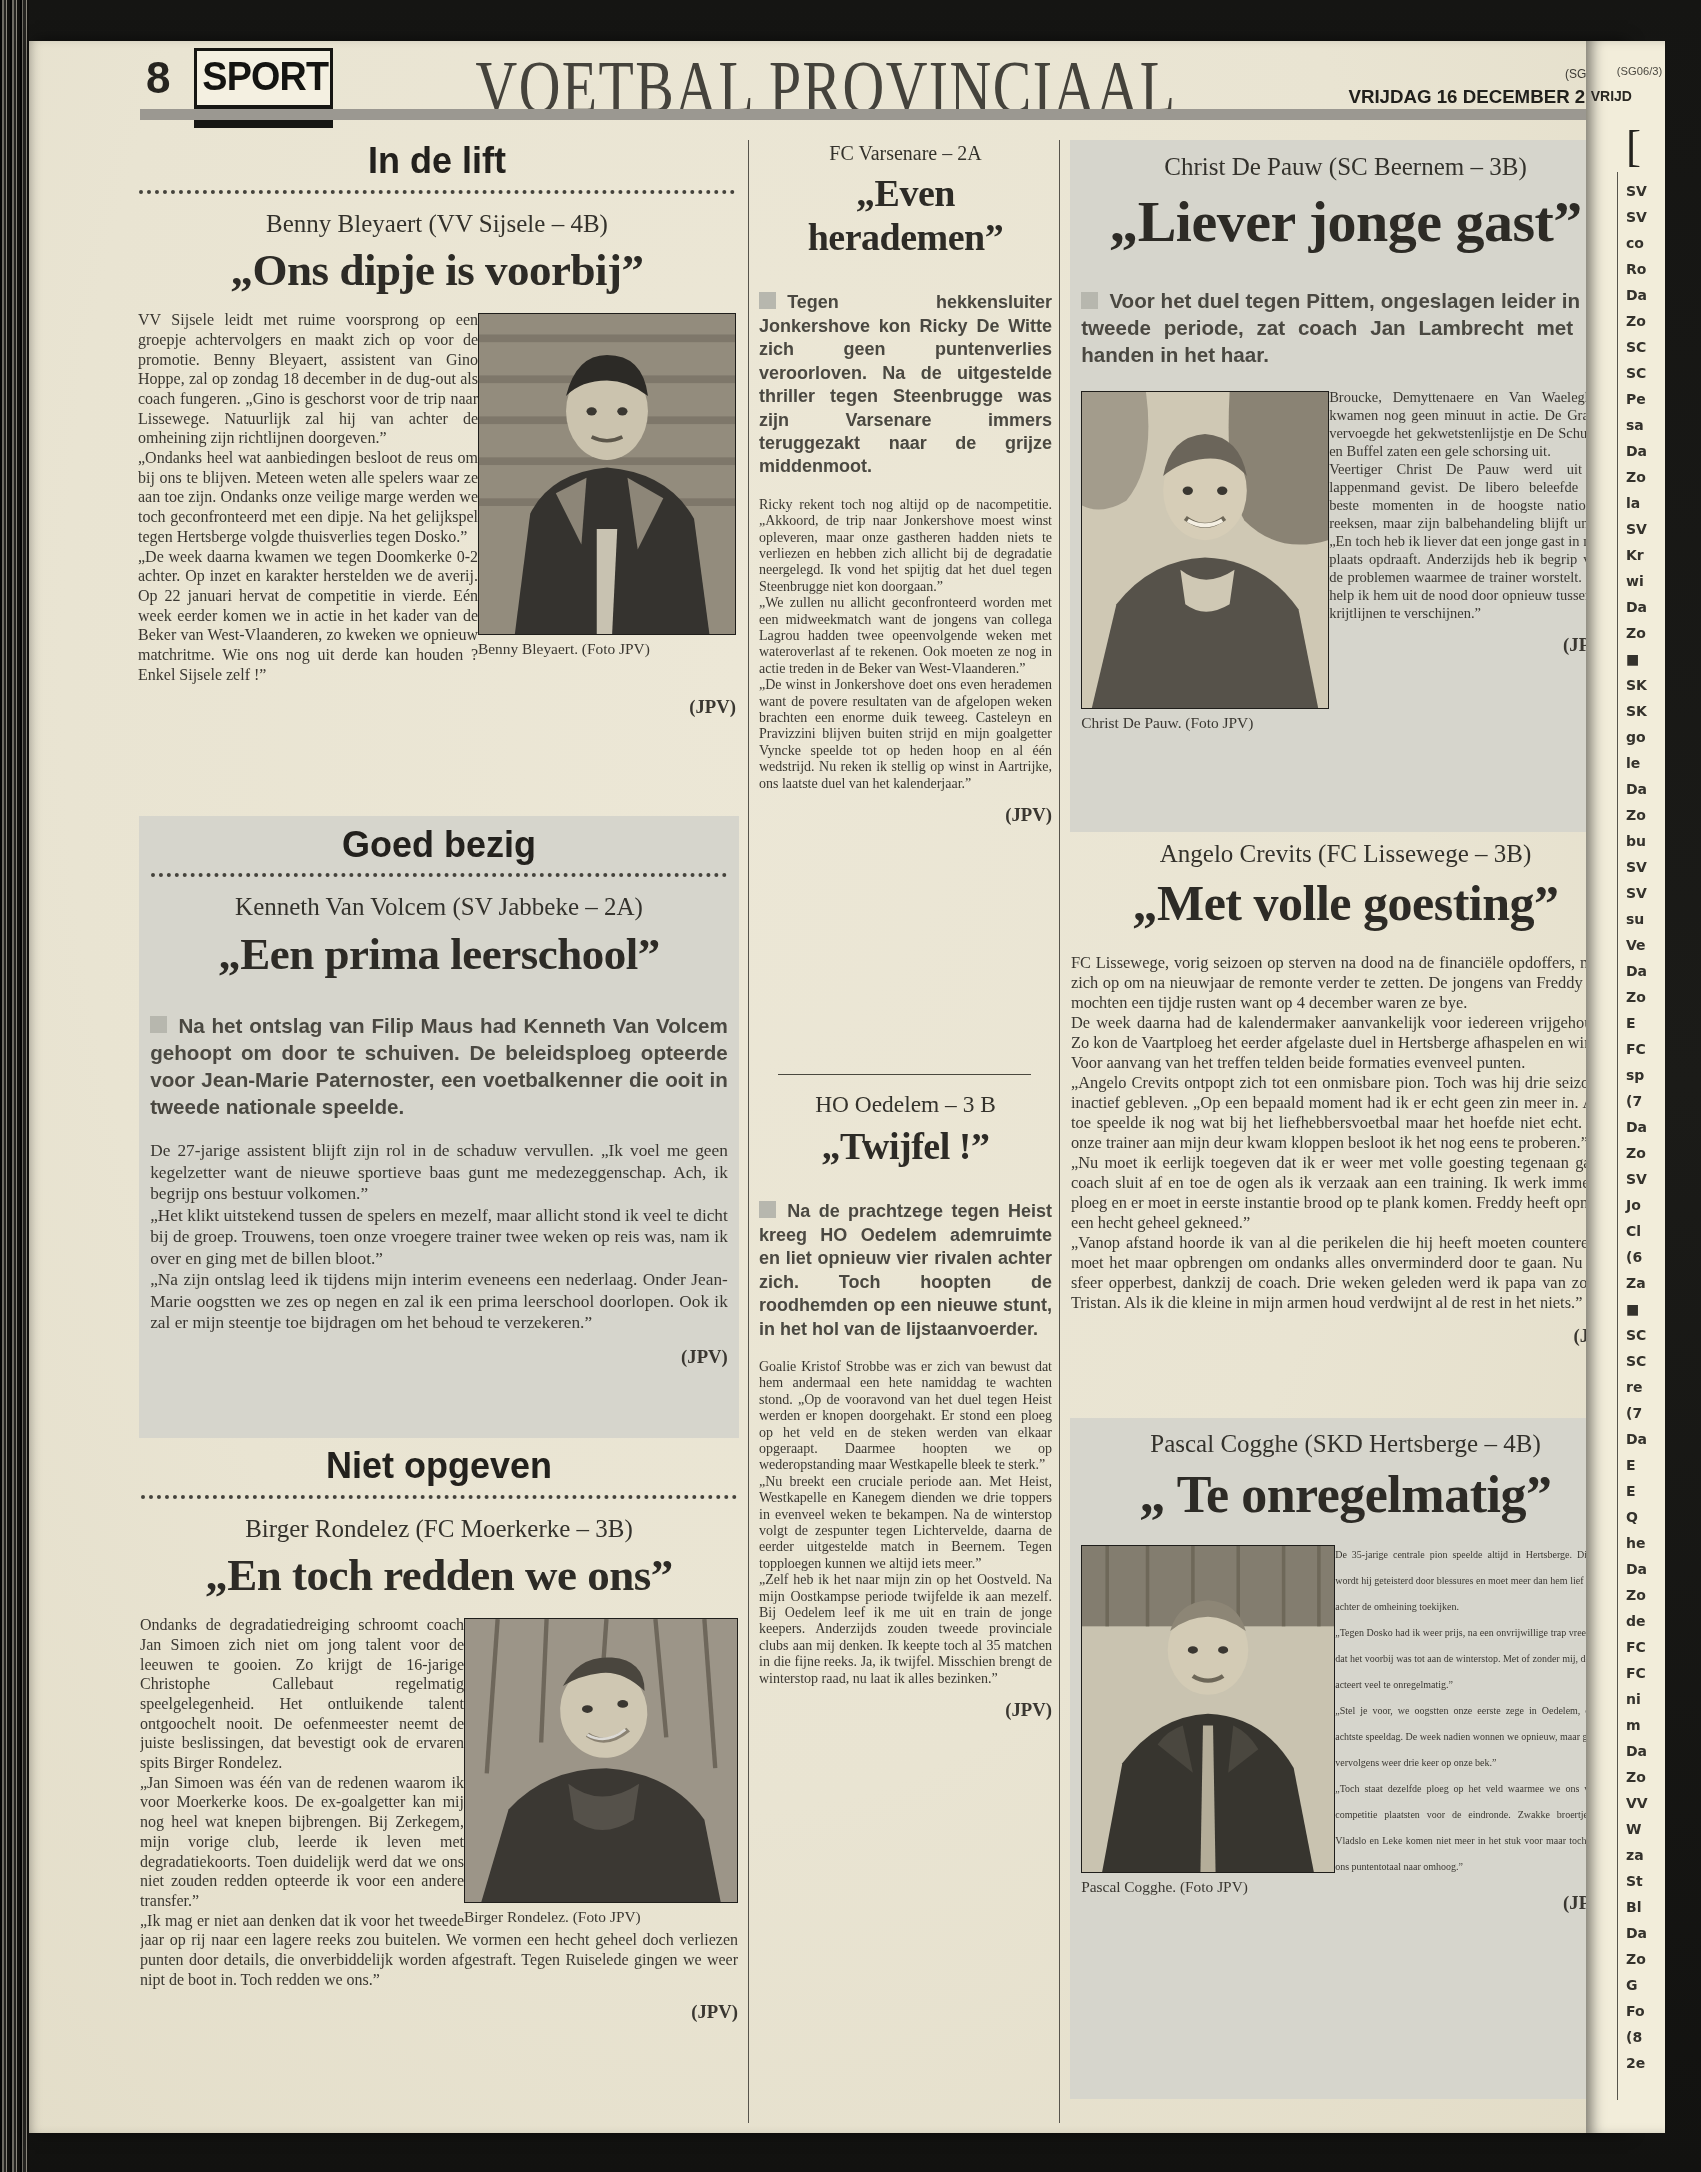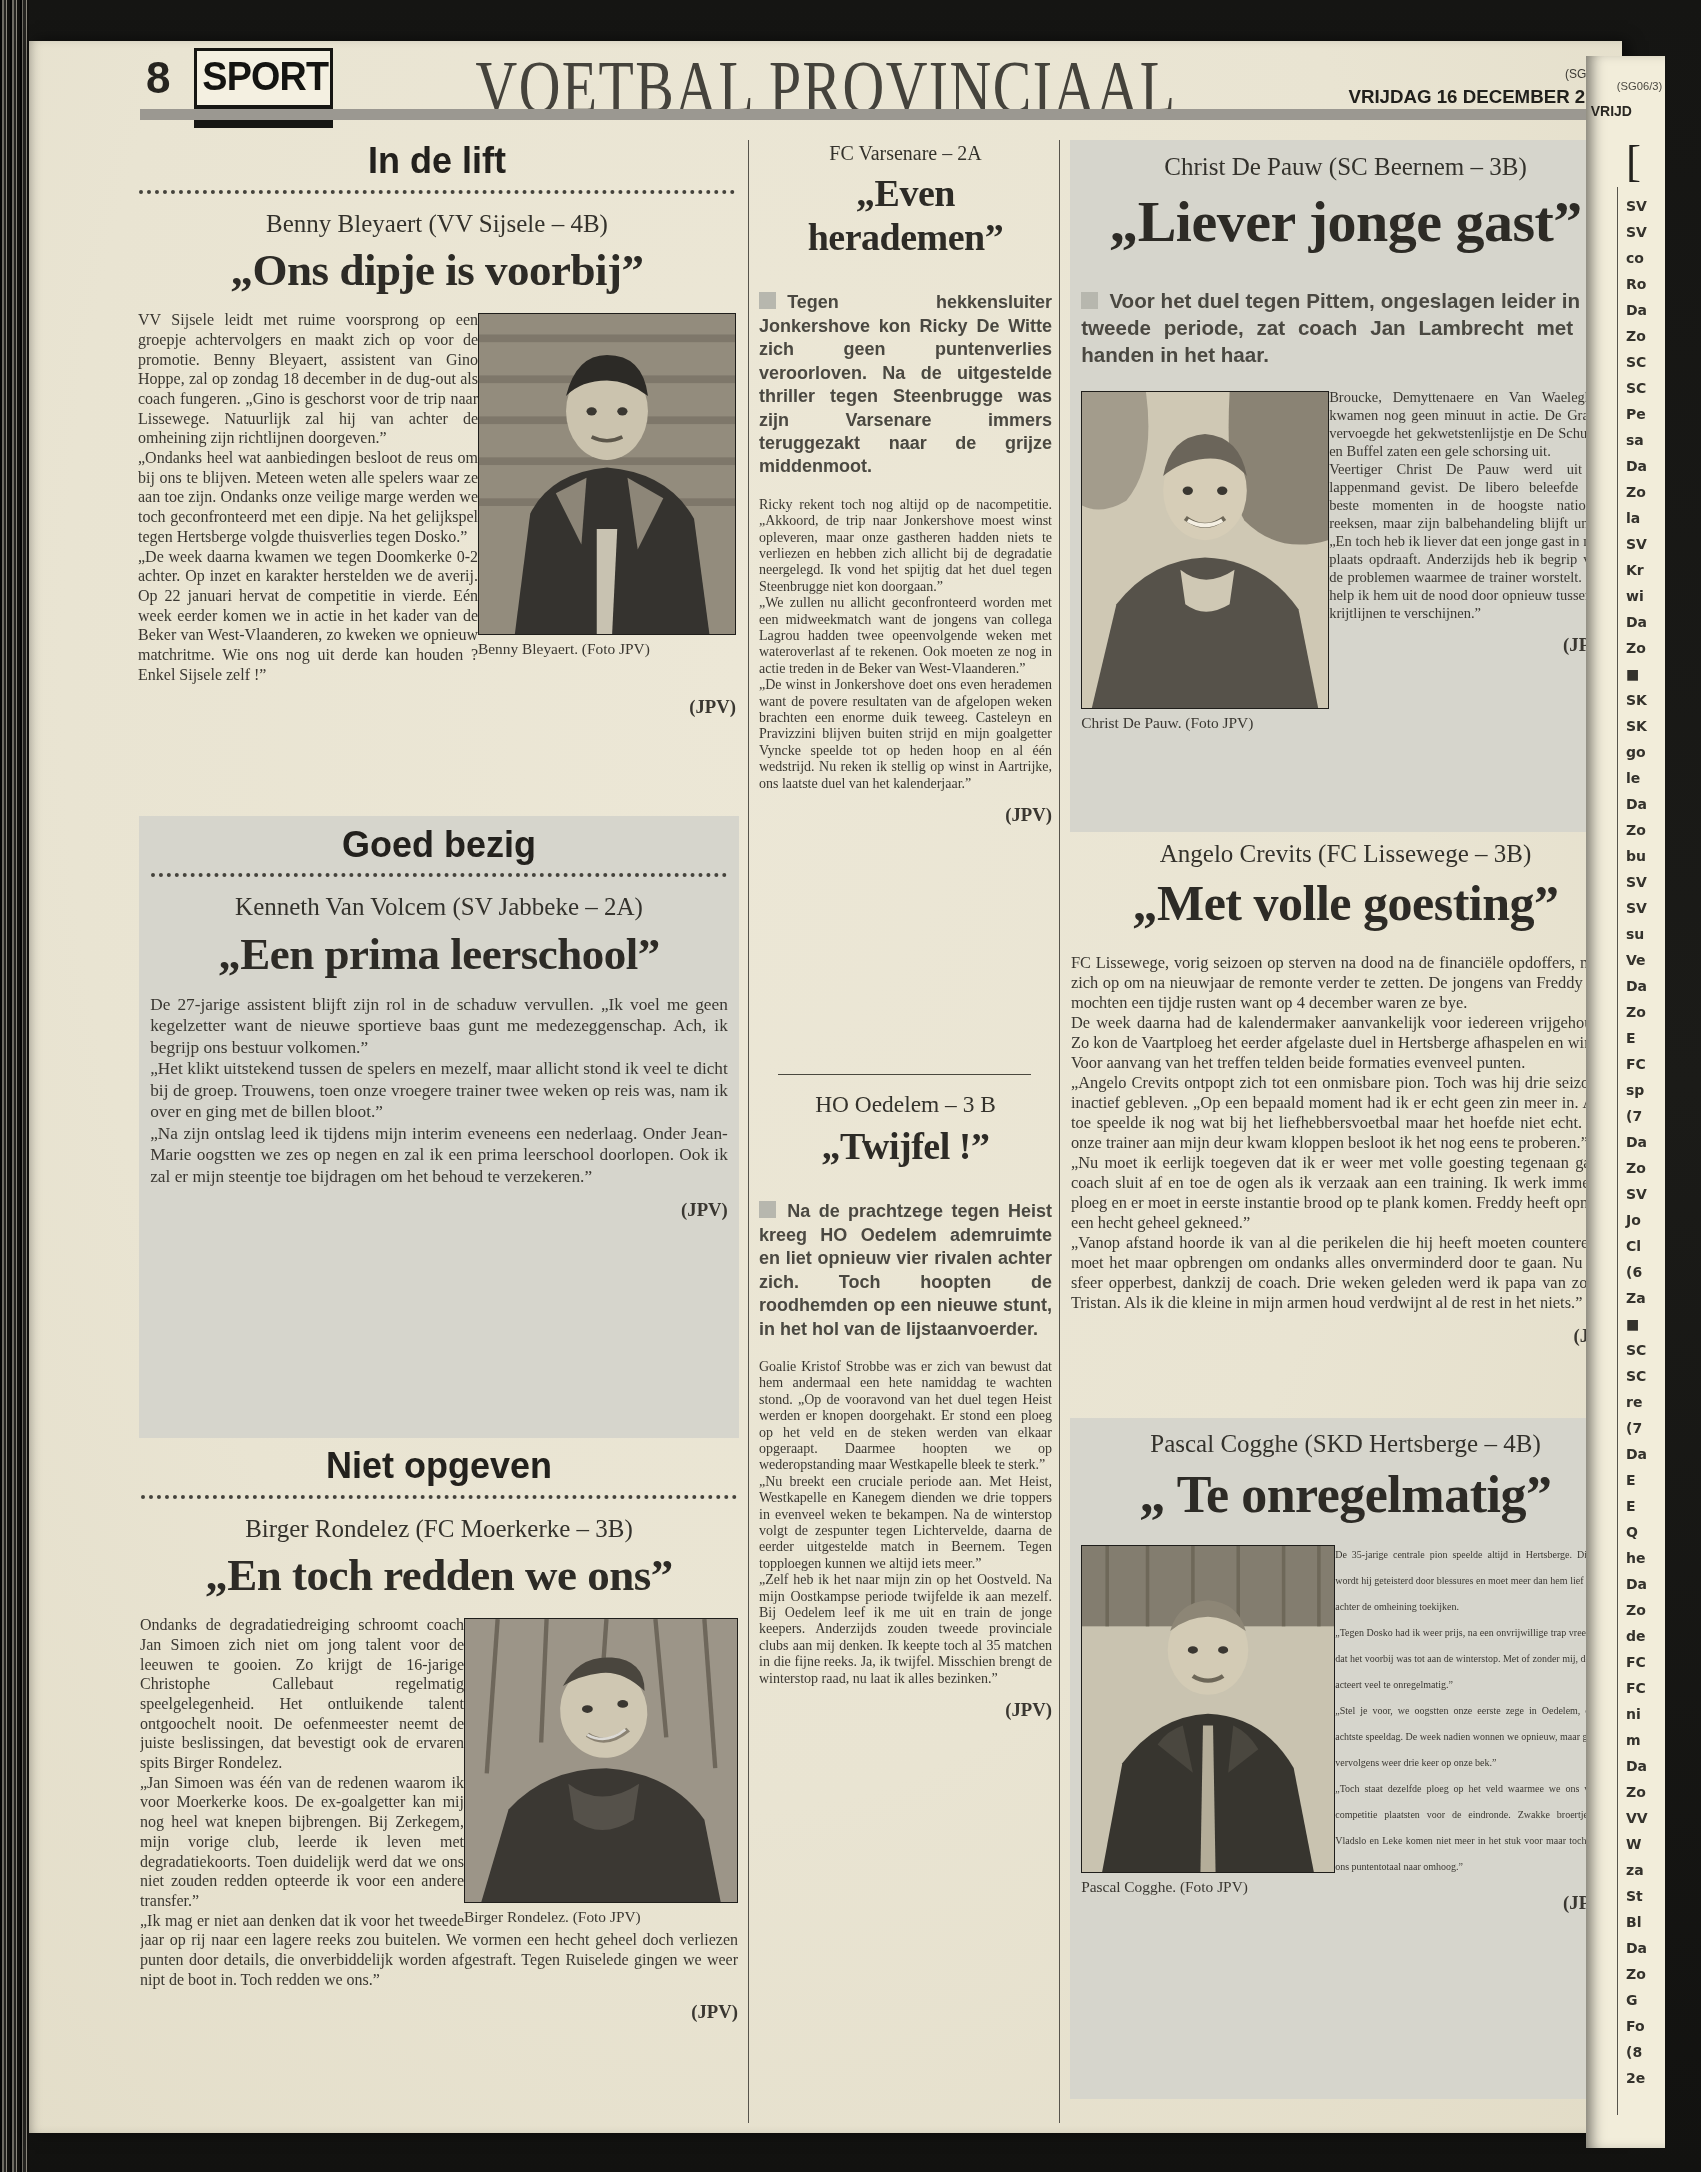--- a/index.html
+++ b/index.html
@@ -8,21 +8,21 @@
   .scan{position:absolute;inset:0;background:linear-gradient(180deg,#151513 0%,#1b1b18 50%,#121210 100%);}
   
   .stack-edge{position:absolute;left:0;top:0;width:29px;height:100%;
     background:repeating-linear-gradient(90deg,#050505 0 2.3px,#6d6a62 2.3px 3.7px,#23221f 3.7px 6px,#8a867c 6px 7px,#11100e 7px 9.8px);}
   
   .page{position:absolute;left:29px;top:41px;width:1593px;height:2092px;background:
      radial-gradient(ellipse at 45% 30%, #ece7d6 0%, #e9e4d2 55%, #e2dcc7 100%);
      box-shadow:5.6px 0 14px rgba(0,0,0,.55), inset 6.6px 0 11.2px -5.6px rgba(0,0,0,.35);}
   
   .edge-page{position:absolute;left:1586px;top:41px;width:79px;height:2092px;
-     background:#f2edda;box-shadow:inset 12px 0 14px -6.6px rgba(0,0,0,.5);margin-top:15px;}
+     background:#f2edda;box-shadow:inset 12px 0 14px -6.6px rgba(0,0,0,.5);}
 
   
   .pageno{position:absolute;left:117px;top:12px;font-family:"Liberation Sans",sans-serif;
      font-weight:700;font-size:44px;color:#26241f;}
   .logo{position:absolute;left:165px;top:6.6px;width:139px;height:80px;border:3.3px solid #161613;
      background:#f4f0e1;box-sizing:border-box;}
   .logo .sport{display:block;text-align:center;font-family:"Liberation Sans",sans-serif;
      font-weight:800;font-size:41px;line-height:51px;color:#141411;transform:scaleX(.92);letter-spacing:-0.9px;}
   .logo .mag{position:absolute;left:-3.3px;right:-3.3px;bottom:-3.3px;height:22.5px;background:#161613;color:#efebdc;
      font-family:"Liberation Sans",sans-serif;font-weight:700;font-size:13px;letter-spacing:6.6px;
@@ -147,20 +147,21 @@
           </div>
         <div class="credit">(JPV)</div>
       </div>
     </section>
 
     <section class="art panel" style="left:110px;top:775px;width:600px;height:622px;">
       <div class="kicker">Goed bezig</div>
       <div class="dotrule"></div>
       <div class="subhead">Kenneth Van Volcem (SV Jabbeke – 2A)</div>
       <h1 class="headline hl96">„Een prima leerschool”</h1>
+      <p class="intro i44"><span class="sq"></span><span>Na het ontslag van Filip Maus had Kenneth Van Volcem gehoopt om door te schuiven. De beleidsploeg opteerde voor Jean-Marie Paternoster, een voetbalkenner die ooit in tweede nationale speelde.</span></p>
       <div class="body b37">
         <div>
             <p>De 27-jarige assistent blijft zijn rol in de schaduw vervullen. „Ik voel me geen kegelzetter want de nieuwe sportieve baas gunt me medezeggenschap. Ach, ik begrijp ons bestuur volkomen.”</p>
             <p>„Het klikt uitstekend tussen de spelers en mezelf, maar allicht stond ik veel te dicht bij de groep. Trouwens, toen onze vroegere trainer twee weken op reis was, nam ik over en ging met de billen bloot.”</p>
             <p>„Na zijn ontslag leed ik tijdens mijn interim eveneens een nederlaag. Onder Jean-Marie oogstten we zes op negen en zal ik een prima leerschool doorlopen. Ook ik zal er mijn steentje toe bijdragen om het behoud te verzekeren.”</p>
           </div>
         <div class="credit">(JPV)</div>
       </div>
     </section>
 

